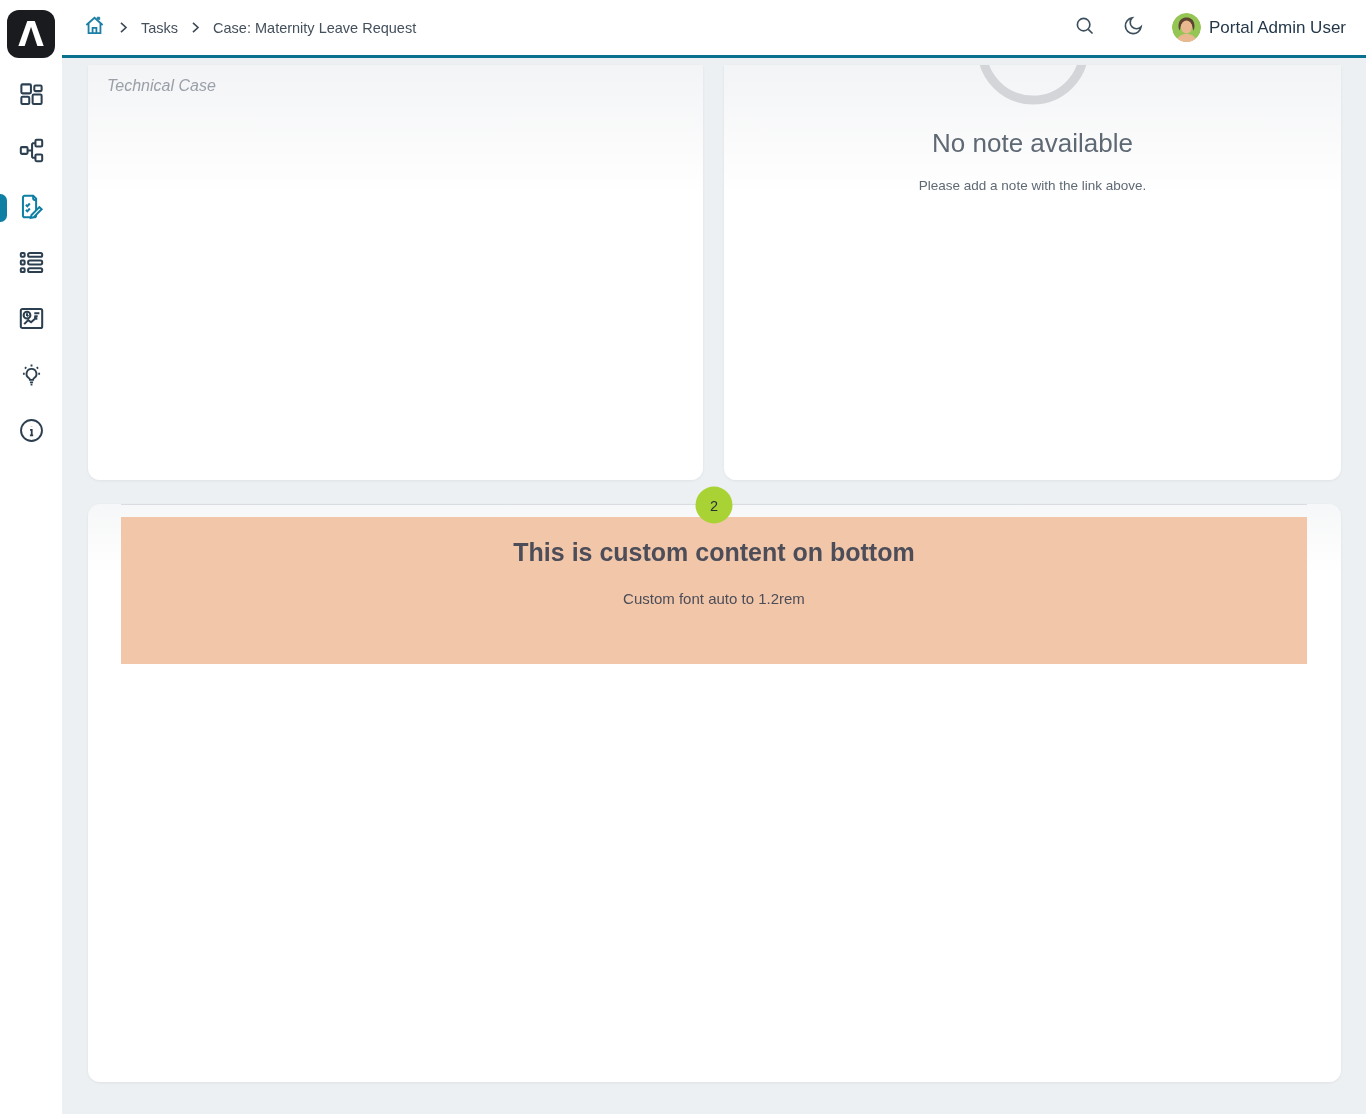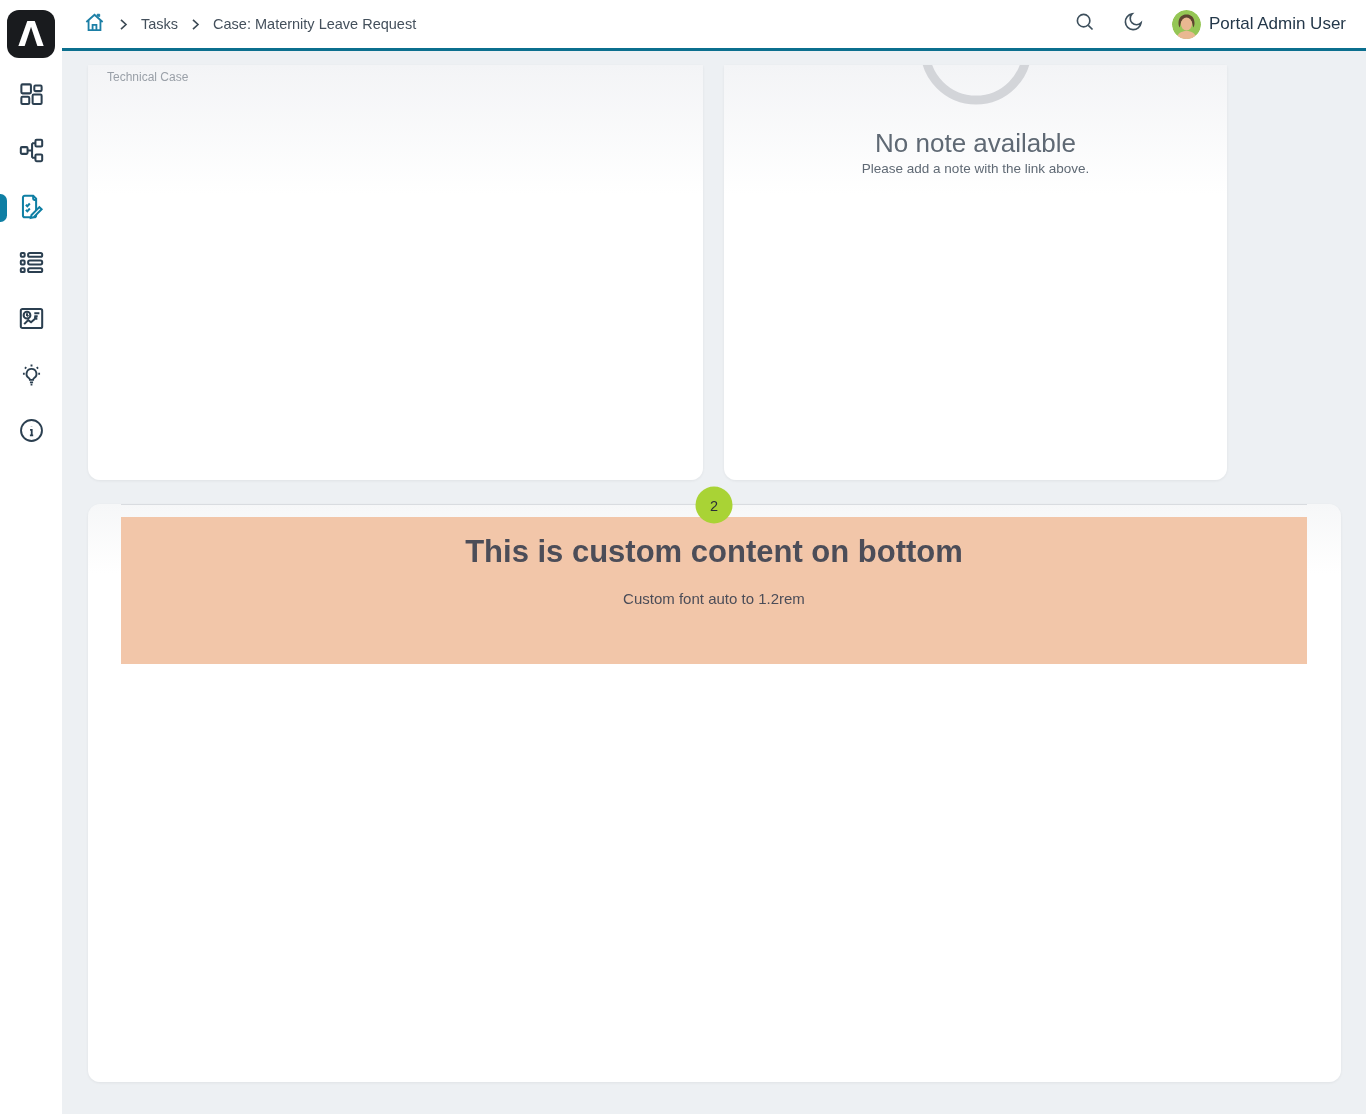--- a/index.html
+++ b/index.html
@@ -16,21 +16,21 @@
   .nav { position:absolute; top:68px; left:0; width:62px; display:flex;
     flex-direction:column; }
   .nav-item { position:relative; height:56px; display:flex; align-items:center;
     justify-content:center; color:#2b3f50; cursor:pointer; }
   .nav-item svg { width:27px; height:27px; }
   .nav-item.active { color:#0f7fa4; }
   .nav-item.active::before { content:""; position:absolute; left:-6px; top:14px;
     width:13px; height:28px; border-radius:7px; background:#0f7fa4; }
 
   
-  .header { position:absolute; left:62px; top:0; right:0; height:51px;
+  .header { position:absolute; left:62px; top:0; right:0; height:58px;
     background:#ffffff; border-bottom:3px solid #0b6f8e; display:flex;
     align-items:center; padding:0 20px 0 21px; z-index:20; }
   .crumbs { display:flex; align-items:center; gap:10px; }
   .crumb-home { display:flex; align-items:center; color:#1c7fa6; cursor:pointer; }
   .crumb-home svg { width:23px; height:23px; }
   .crumb-sep { color:#3d4a55; display:flex; align-items:center; }
   .crumb-sep svg { width:15px; height:15px; }
   .crumb { font-size:14.5px; color:#44505c; cursor:pointer; }
   .header-right { margin-left:auto; display:flex; align-items:center; gap:14px; }
   .icon-btn { width:34px; height:34px; display:flex; align-items:center;
@@ -41,45 +41,45 @@
   .user-name { font-size:17px; color:#24384a; }
 
   
   .main { position:absolute; left:62px; top:65px; right:0; bottom:0;
     background:#edf0f3; }
   .top-row { display:flex; margin:0 25px 0 26px; gap:21px; }
   .card { background:#ffffff; box-shadow:0 1px 3px rgba(0,0,0,0.06); }
   .card-top { height:415px; border-radius:0 0 12px 12px;
     background:linear-gradient(#f3f4f6, #ffffff 130px); }
   .card-left  { width:615px; position:relative; }
-  .card-right { width:503px; position:relative; overflow:hidden; text-align:center; }
-
-  .field-label { position:absolute; left:19px; top:5px; font-size:12px;
-    color:#9aa0a8; }
+  .card-right { width:617px; position:relative; overflow:hidden; text-align:center; }
+
+  .field-label { position:absolute; left:19px; top:12px; font-size:16px;
+    color:#9aa0a8;font-style:italic; }
 
   .note-clock { position:absolute; left:50%; top:-74px; transform:translateX(-50%);
     width:116px; height:116px; }
   .note-body { padding-top:61px; }
   .note-title { font-size:26px; color:#5f6974; line-height:34px; }
-  .note-sub { margin-top:1px; font-size:13.5px; color:#5f6974; }
+  .note-sub { margin-top:18px; font-size:13.5px; color:#5f6974; }
 
   .bottom-card { margin:23px 25px 0 26px; height:578px; border-radius:12px;
     background:linear-gradient(#f6f7f8, #ffffff 70px); position:relative;
     box-shadow:0 1px 3px rgba(0,0,0,0.06); }
   .panel-title { padding:26px 33px 0; font-size:13.5px; font-weight:bold;
     color:#4a5260; }
   .rule-wrap { position:relative; margin:24px 34px 0 33px;
     border-top:1px solid #d9dce0; }
   .badge { position:absolute; left:50%; top:0; transform:translate(-50%,-50%);
     width:37px; height:37px; border-radius:50%; background:#a9d335;
     display:flex; align-items:center; justify-content:center;
     font-size:14.5px; color:#2c3038; }
   .peach { margin:12px 34px 0 33px; height:147px; background:#f2c6a9;
     text-align:center; color:#4c4d58; }
-  .peach-heading { padding-top:17px; font-size:31px; font-weight:bold;
+  .peach-heading { padding-top:17px; font-size:25px; font-weight:bold;
     line-height:36px; }
   .peach-line { font-size:15px; margin-top:19px; line-height:20px; }
   .peach-line + .peach-line { margin-top:19px; }
 </style>
 </head>
 <body>
 
 <div class="sidebar">
   <div class="logo">Λ</div>
   <div class="nav">

